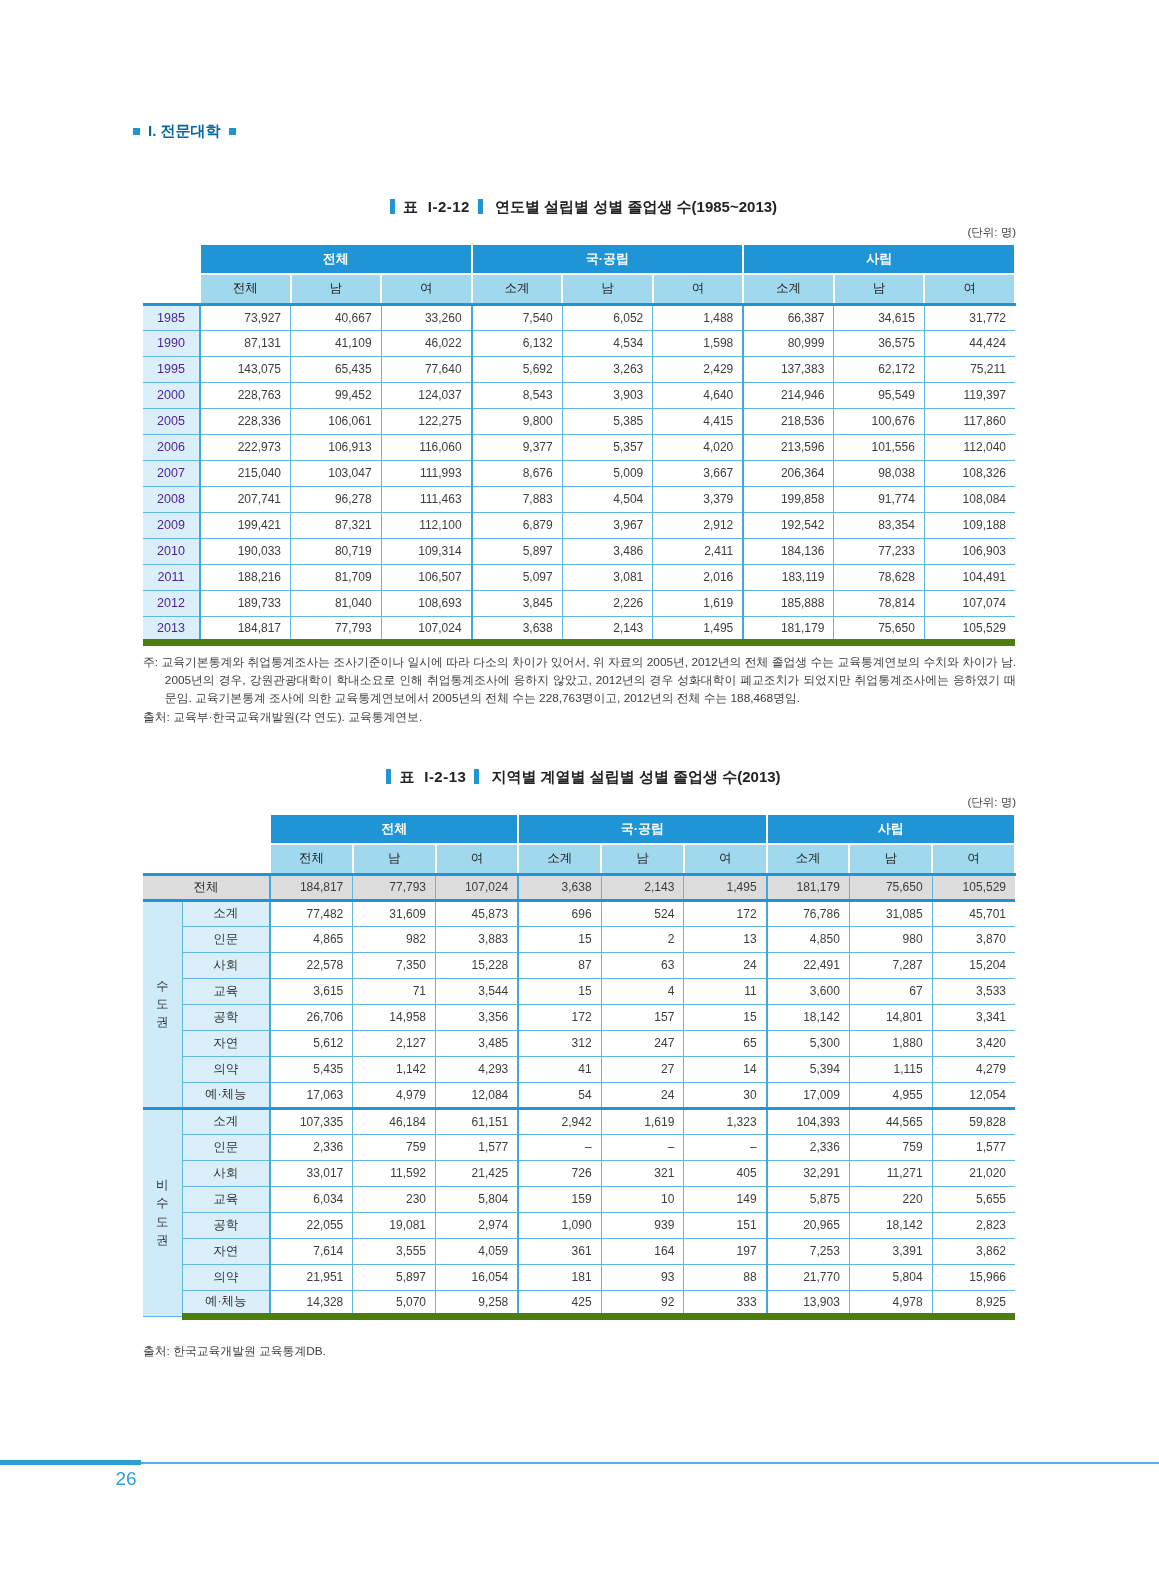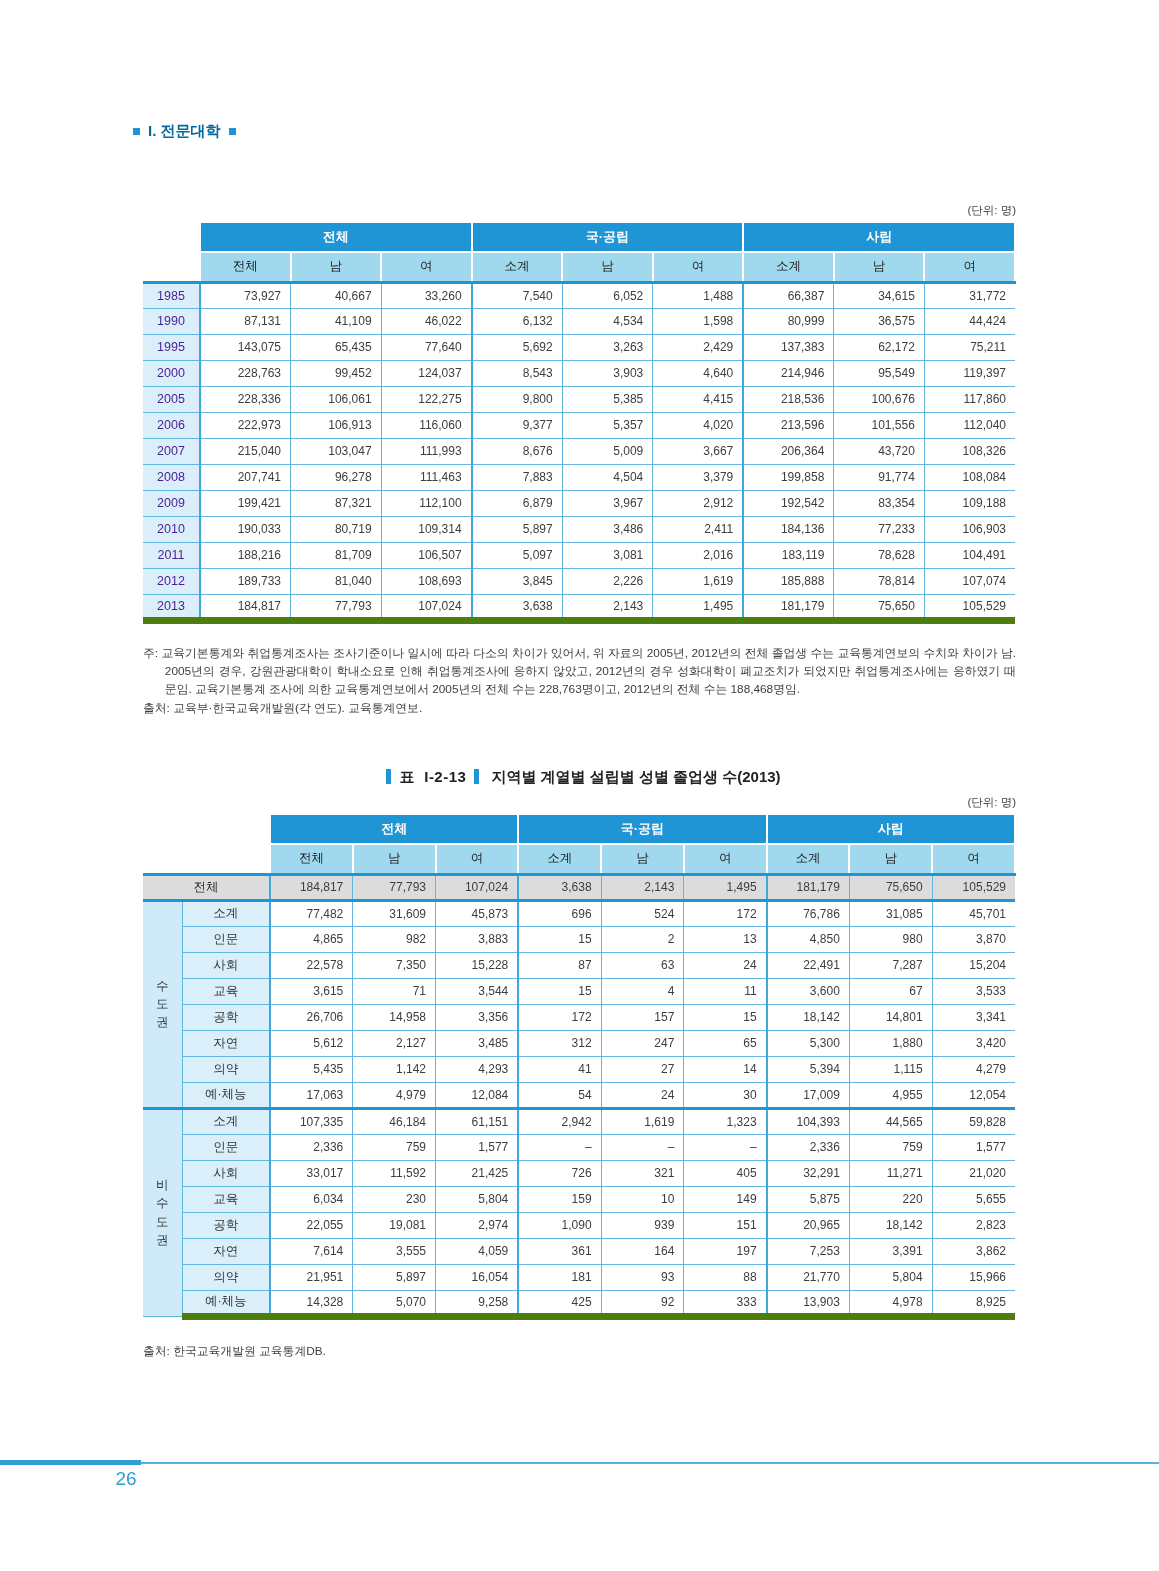--- a/index.html
+++ b/index.html
@@ -72,21 +72,21 @@
   tr.total > td { background:#dcdcdc; border-top:3px solid #2095d5; border-bottom:3px solid #2095d5; }
   td.total-label { text-align:center; font-size:12.5px; color:#2b2b2b; }
   td.grp {
     background:#cfeaf8; text-align:center; vertical-align:middle;
     white-space:pre-line; line-height:1.45; font-size:12.5px; color:#333;
   }
   td.cat { background:#daeffa; text-align:center; font-size:12.5px; color:#333; }
   tr.sec-first > * { border-top:3px solid #2095d5; }
 
   
-  .notes { margin-top:20px; font-size:11.8px; color:#3c3c3c; line-height:1.55; }
+  .notes { margin-top:7px; font-size:11.8px; color:#3c3c3c; line-height:1.55; }
   .note-hanging { padding-left:1.85em; text-indent:-1.85em; text-align:justify; }
   .source-line { margin-top:1px; }
   .source2 { margin-top:24px; font-size:11.8px; color:#3c3c3c; }
 
   
   .footer-thick { position:absolute; left:0; top:1460px; width:141px; height:5px; background:#2e9fd4; }
   .footer-thin  { position:absolute; left:141px; top:1462px; width:1018px; height:2px; background:#55b1de; }
   .page-number  {
     position:absolute; left:100px; top:1468px; width:52px;
     text-align:center; font-size:19px; color:#2e9fd4;
@@ -97,20 +97,23 @@
 
 <div class="page">
 
   <div class="section-header">
     <span class="sq"></span>
     <span>I. 전문대학</span>
     <span class="sq"></span>
   </div>
 
   <div class="block block1">
+    <div class="table-title">
+      <span class="bar"></span><span class="title-prefix">표  I-2-12</span><span class="bar"></span><span class="title-text">연도별 설립별 성별 졸업생 수(1985~2013)</span>
+    </div>
     <div class="unit">(단위: 명)</div>
     <table id="table1">
         <colgroup>
           <col style="width: 57px;">
           <col>
           <col>
           <col>
           <col>
           <col>
           <col>
@@ -212,21 +215,21 @@
           </tr>
           <tr>
             <th class="rowlabel">2007</th>
             <td class="num gb">215,040</td>
             <td class="num">103,047</td>
             <td class="num">111,993</td>
             <td class="num gb">8,676</td>
             <td class="num">5,009</td>
             <td class="num">3,667</td>
             <td class="num gb">206,364</td>
-            <td class="num">43,720</td>
+            <td class="num">98,038</td>
             <td class="num">108,326</td>
           </tr>
           <tr>
             <th class="rowlabel">2008</th>
             <td class="num gb">207,741</td>
             <td class="num">96,278</td>
             <td class="num">111,463</td>
             <td class="num gb">7,883</td>
             <td class="num">4,504</td>
             <td class="num">3,379</td>

